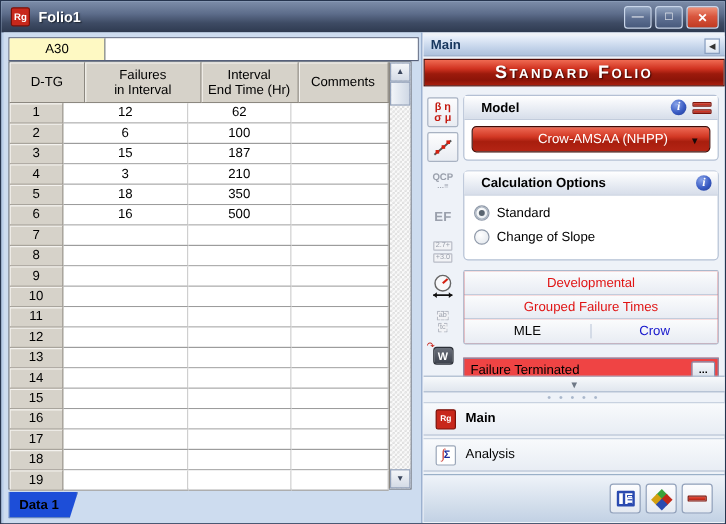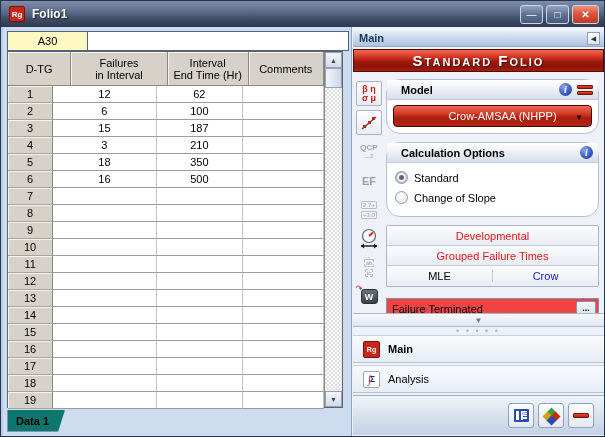--- a/index.html
+++ b/index.html
@@ -58,21 +58,21 @@
     display:flex; flex-direction:column; }
   .sb-btn{ height:16px; background:linear-gradient(180deg,#f4f6f9,#d4dbe6);
     border:1px solid #93a2bb; display:flex; align-items:center; justify-content:center;
     font-size:7px; color:#39455c; }
   .sb-thumb{ height:20px; background:linear-gradient(90deg,#f2f5f9,#cfd8e5);
     border:1px solid #93a2bb; }
   .sb-spacer{ flex:1; }
 
   
   .tabbar{ position:absolute; left:0px; top:381px; width:348px; height:28px; padding-top:2px; }
-  .sheet-tab{ position:absolute; left:4px; top:2px; width:58px; height:22px; background:#0f766e;
+  .sheet-tab{ position:absolute; left:4px; top:2px; width:58px; height:22px; background:#1d4ed8;
     border:1px solid #7a96b8; border-top:none;
     clip-path:polygon(0 0,100% 0,calc(100% - 7px) 100%,0 100%);
     display:flex; align-items:center; padding-left:8px; font-weight:bold; }
 
   
   .panel{ position:absolute; left:350px; top:26px; width:253px; height:409px;
     background:#eef2f8; border-left:1px solid #8aa4c8; }
   .caption{ position:absolute; left:1px; top:3px; width:251px; height:17px;
     background:linear-gradient(180deg,#eaf1fb 0%,#c4d4ea 60%,#aec2dd 100%);
     border-bottom:1px solid #93a8c6; display:flex; align-items:center; }
@@ -98,21 +98,21 @@
   .gray-ic{ color:#9aa0ac; font-weight:bold; line-height:8px; }
   .tinybox{ font-size:6px; color:#9aa0ac; border:1px solid #b8bcc6; padding:0 1px; margin:1px 0;
     border-radius:1px; background:#f2f3f6; }
   .w-badge{ width:17px; height:15px; background:linear-gradient(180deg,#6a6f7a,#3c414c);
     border:1px solid #2c3038; border-radius:3px; color:#fff; font-size:9px; font-weight:bold;
     display:flex; align-items:center; justify-content:center; }
   .w-arrow{ position:absolute; margin-left:-20px; margin-top:-16px; color:#c41a10; font-size:8px; }
 
   
   .content{ position:absolute; left:34px; top:52px; width:213px; }
-  .group{ border:1px solid #b4c0d4; background:#fff; border-radius:14px; margin-bottom:8px; }
+  .group{ border:1px solid #b4c0d4; background:#fff; border-radius:4px; margin-bottom:8px; }
   .group-head{ height:20px; background:linear-gradient(180deg,#ffffff 0%,#e9edf4 55%,#d7deea 100%);
     border-bottom:1px solid #c2ccdc; display:flex; align-items:center; position:relative; }
   .group-title{ font-weight:bold; margin-left:14px; }
   .info-ic{ width:13px; height:13px; border-radius:50%;
     background:radial-gradient(circle at 35% 30%,#8aa4e8,#3a5cc4 55%,#1e3890);
     color:#fff; font-family:"Liberation Serif",serif; font-style:italic; font-weight:bold;
     font-size:10px; display:flex; align-items:center; justify-content:center;
     position:absolute; right:26px; top:3px; }
   .redbars{ position:absolute; right:5px; top:5px; width:16px; height:10px; display:flex;
     flex-direction:column; justify-content:space-between; }

